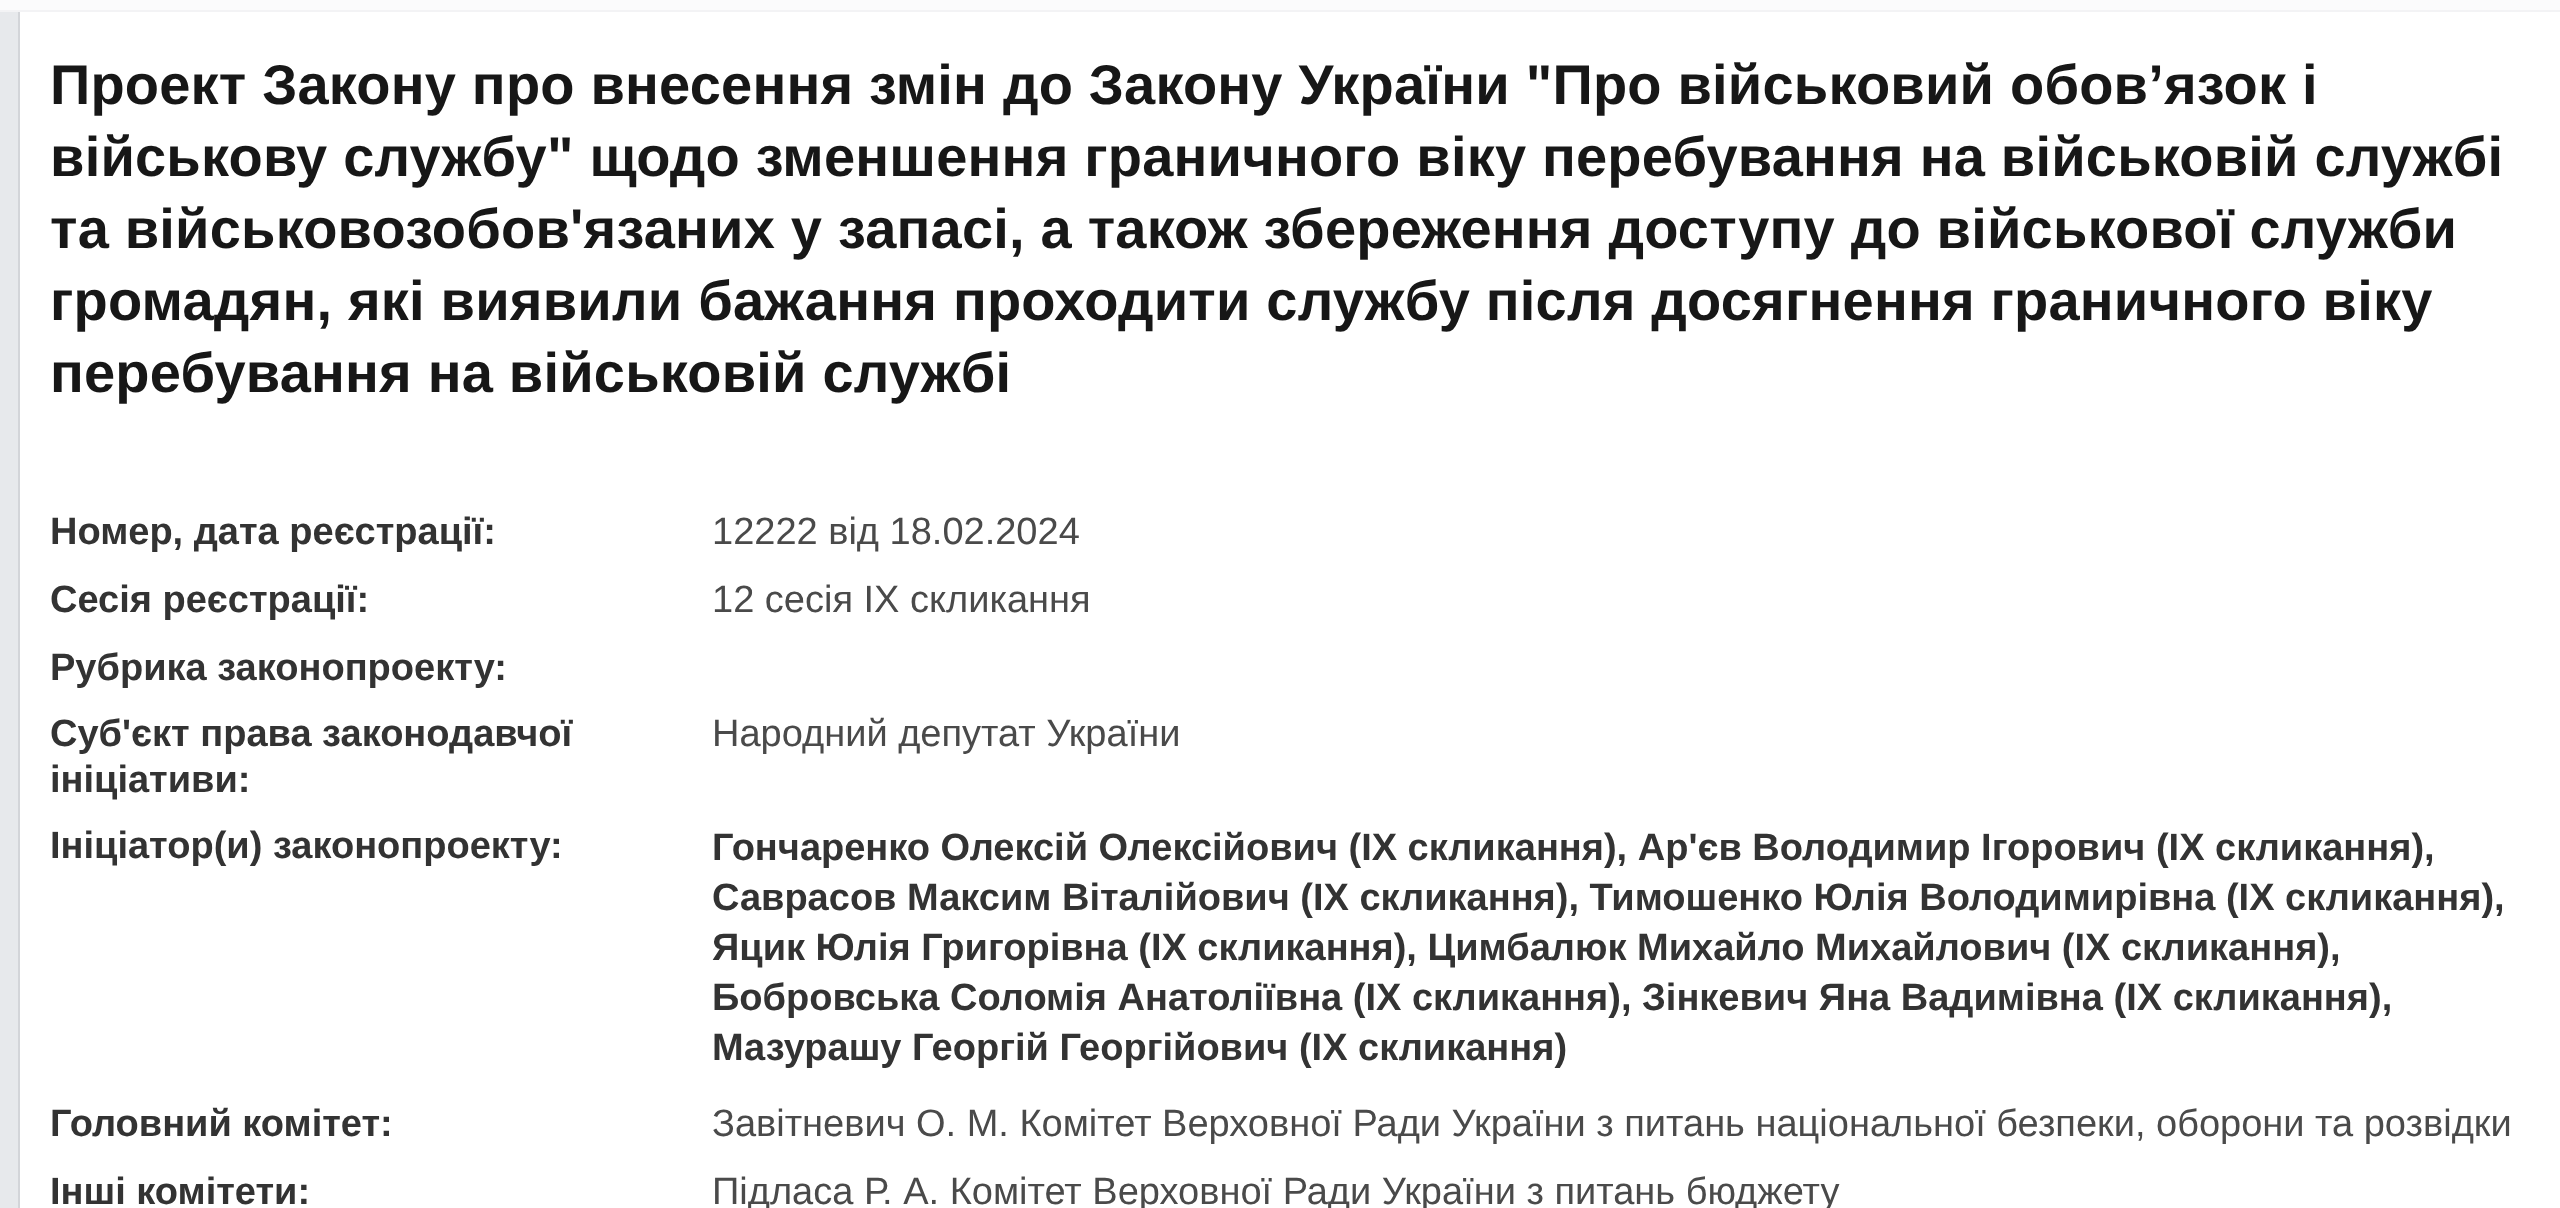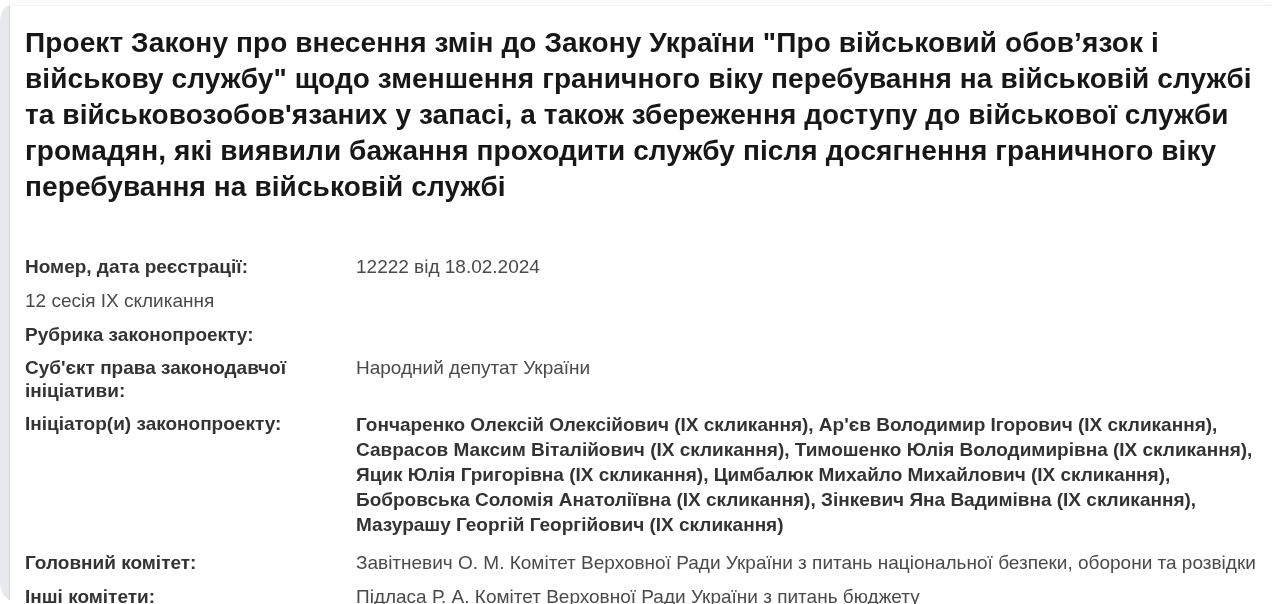--- a/index.html
+++ b/index.html
@@ -1,15 +1,15 @@
 <!DOCTYPE html>
 <html lang="uk"><head>
 <meta charset="utf-8">
 <style>
-  * { margin: 0; padding: 0; box-sizing: border-box; border-radius: 21px; }
+  * { margin: 0; padding: 0; box-sizing: border-box; }
   html, body {
     width: 1280px;
     height: 604px;
     background: #ffffff;
     font-family: "Liberation Sans", "DejaVu Sans", sans-serif;
     overflow: hidden;
   }
   .page {
     position: relative;
     width: 1280px;
@@ -99,20 +99,21 @@
     <h1 class="bill-title">Проект Закону про внесення змін до Закону України "Про військовий обов’язок і військову службу" щодо зменшення граничного віку перебування на військовій службі та військовозобов'язаних у запасі, а також збереження доступу до військової служби громадян, які виявили бажання проходити службу після досягнення граничного віку перебування на військовій службі</h1>
 
     <div class="fields">
 
       <div class="field-row">
         <div class="field-label">Номер, дата реєстрації:</div>
         <div class="field-value">12222 від 18.02.2024</div>
       </div>
 
       <div class="field-row">
+        <div class="field-label">Сесія реєстрації:</div>
         <div class="field-value">12 сесія IX скликання</div>
       </div>
 
       <div class="field-row">
         <div class="field-label">Рубрика законопроекту:</div>
       </div>
 
       <div class="field-row">
         <div class="field-label">Суб'єкт права законодавчої ініціативи:</div>
         <div class="field-value">Народний депутат України</div>

